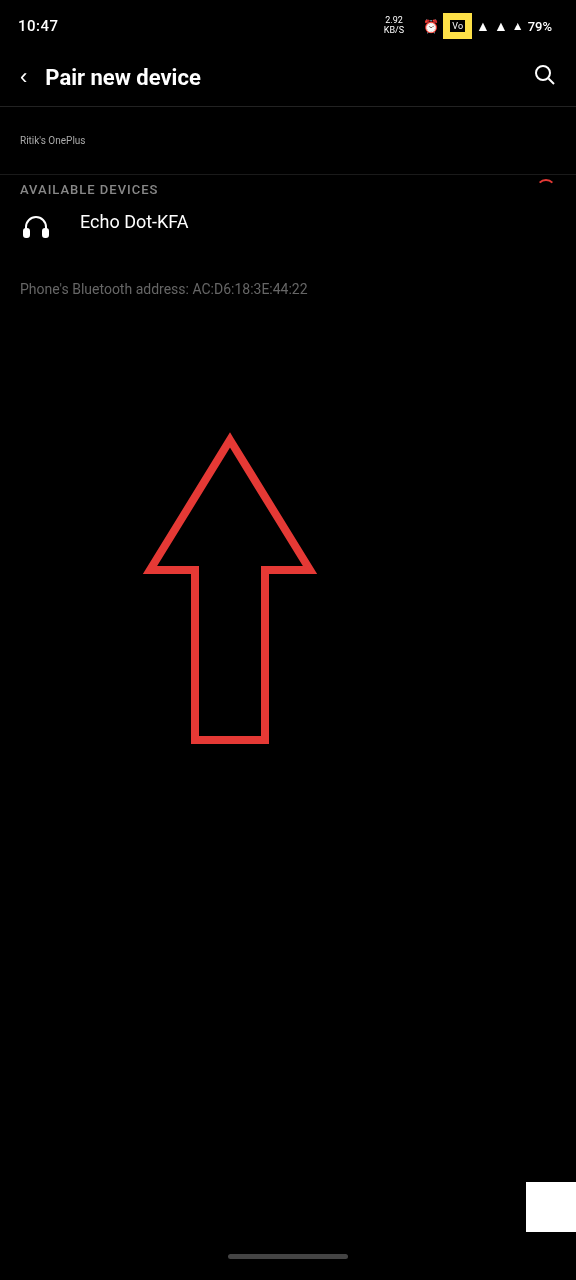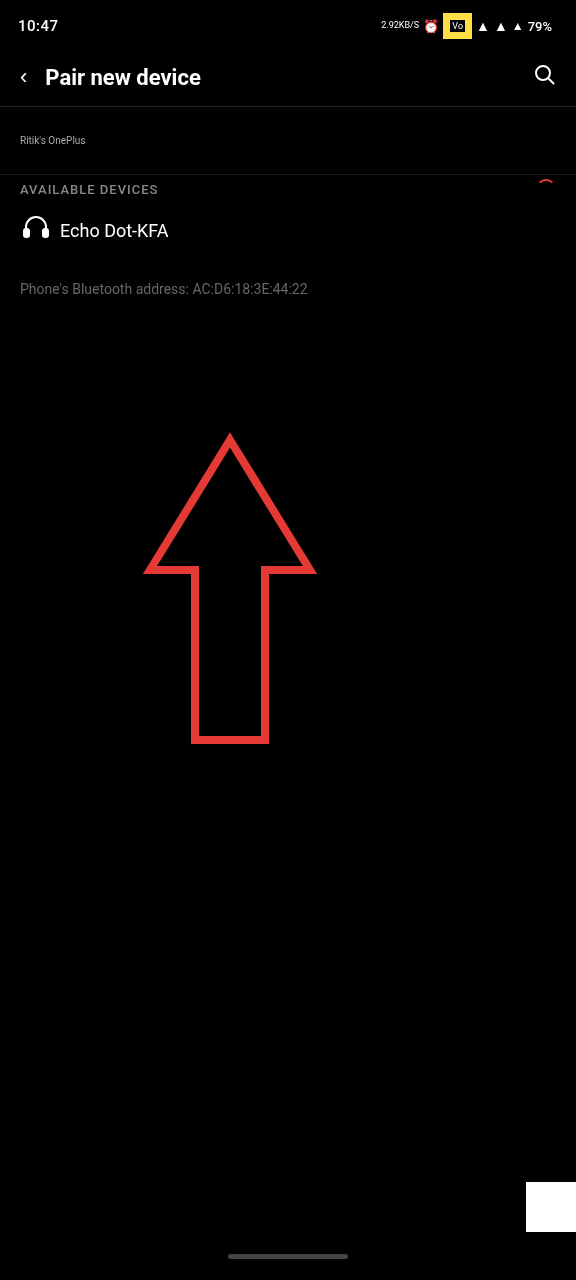--- a/index.html
+++ b/index.html
@@ -32,25 +32,25 @@
     }
     .status-icons {
       display: flex;
       align-items: center;
       gap: 4px;
       font-size: 12px;
       color: #fff;
     }
     .status-network {
       display: flex;
-      flex-direction: row;
+      flex-direction: column;
       align-items: center;
       font-size: 9px;
       line-height: 1.1;
-      margin-right: 0;
+      margin-right: 15px;
     }
     .battery-text { font-size: 13px; font-weight: 500; }
 
     
     .header {
       display: flex;
       align-items: center;
       justify-content: space-between;
       padding: 12px 20px 12px 12px;
       border-bottom: 1px solid #222;
@@ -134,22 +134,21 @@
       display: inline-block;
     }
     @keyframes spin {
       from { transform: rotate(0deg); }
       to { transform: rotate(360deg); }
     }
 
     
     .device-item {
       display: flex;
-      align-items: center;
-      gap: 8px;
+      gap: 28px;
       padding: 12px 0;
       cursor: pointer;
     }
     .device-name-text {
       font-size: 18px;
       color: #fff;
     }
 
     
     .divider {

